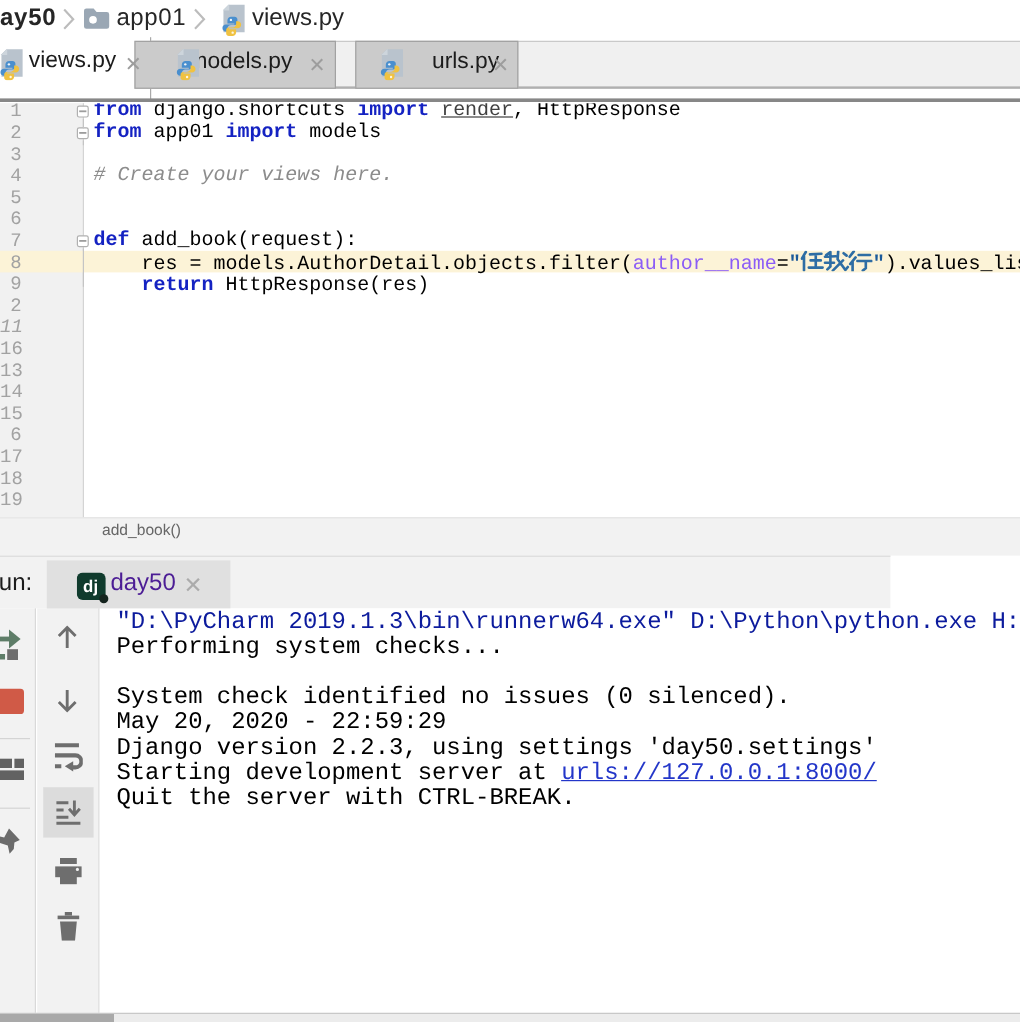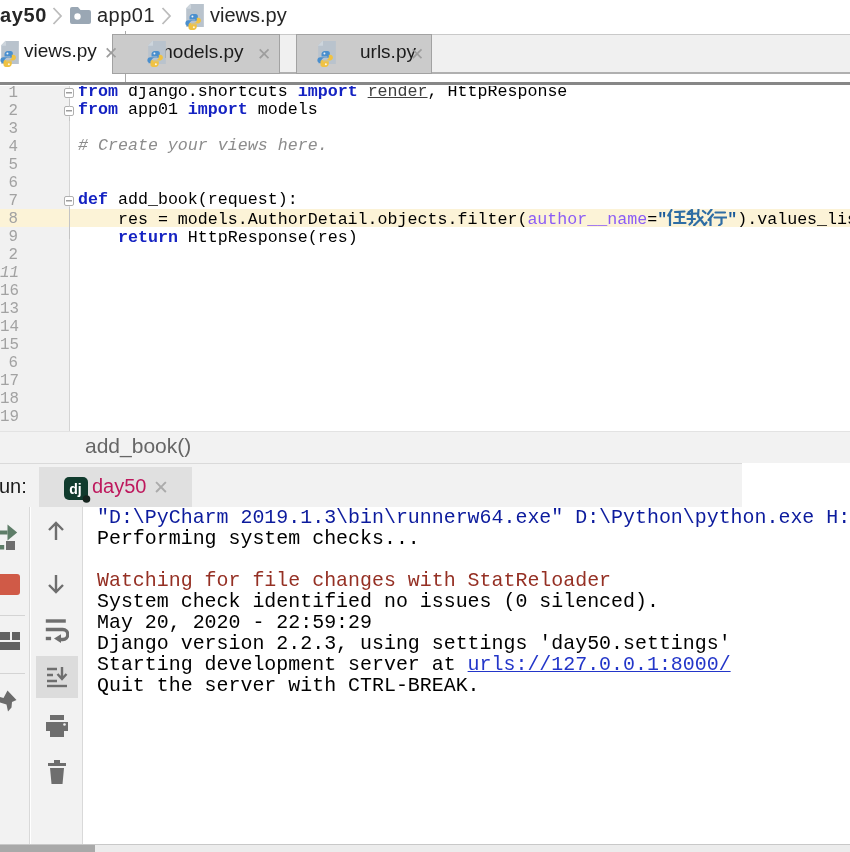--- a/index.html
+++ b/index.html
@@ -153,32 +153,32 @@
 <div class="ln" style="top:390px;">18</div>
 <div class="ln" style="top:408px;">19</div>
 <div class="fold abs" style="top:88px;"></div>
 <div class="fold abs" style="top:106px;"></div>
 <div class="fold abs" style="top:196px;"></div>
 <div class="abs" style="left:69px; top:99px; width:1px; height:8px; background:#c4c4c4; z-index:4;"></div>
 <div class="abs" style="left:69px; top:117px; width:1px; height:4px; background:#c4c4c4; z-index:4;"></div>
 <div class="abs" style="left:69px; top:207px; width:1px; height:32px; background:#c4c4c4; z-index:4;"></div>
 
 <div id="bcrumb" class="abs">
-    <span class="abs" style="left:85px; top:2px; font-size:21px; color:#666;">add_book()</span>
+    <span class="abs" style="left:85px; top:2px; font-size:13px; color:#666;">add_book()</span>
   </div>
 
 <div id="runhdr" class="abs">
   <span class="abs" style="left:-1px; top:11px; font-size:20px; color:#1c1c1c;">un:</span>
   <div id="runtab" class="abs" style="left:39px; top:3px;"></div>
   <svg class="abs" style="left:64px; top:13px;" width="28" height="28" viewBox="0 0 28 28">
     <rect x="0" y="0" width="24" height="23" rx="5" fill="#103b2d"></rect>
     <circle cx="22.5" cy="22" r="3.8" fill="#15241e"></circle>
     <text x="11.5" y="16.5" font-family="Liberation Sans" font-size="14" font-weight="bold" fill="#ffffff" text-anchor="middle">dj</text>
   </svg>
-  <span class="abs" style="left:92px; top:11px; font-size:20px; color:#be185d;">day50</span>
+  <span class="abs" style="left:92px; top:11px; font-size:20px; color:#4c1d95;">day50</span>
   <span class="x abs" style="left:153px; top:12px; font-size:19px; color:#ababab;">✕</span>
 </div>
 
 <div id="tb1" class="abs">
 
   <svg class="abs" style="left:0px; top:14px;" width="20" height="30" viewBox="0 0 20 30">
     <rect x="0" y="9.5" width="7.5" height="4" fill="#5e7d68"></rect>
     <path d="M7.5 3.5 L17.2 11.5 L7.5 19.5 z" fill="#5e7d68"></path>
     <path d="M0 24 h4.2 v4.5 h-4.2 z" fill="#5e7d68"></path>
     <rect x="6" y="20" width="9" height="9" fill="#6e6e6e"></rect>
@@ -233,21 +233,20 @@
     <rect x="7" y="0" width="6" height="3" fill="#6e6e6e"></rect>
     <rect x="1" y="3" width="18" height="3" fill="#6e6e6e"></rect>
     <path d="M3 8 h14 l-1.5 16 h-11 z" fill="#6e6e6e"></path>
   </svg>
 </div>
 
 <div id="conwrap" class="abs">
 <pre><span class="navy">"D:\PyCharm 2019.1.3\bin\runnerw64.exe" D:\Python\python.exe H:\d</span>
 Performing system checks...
 
-<span class="red">Watching for file changes with StatReloader</span>
 System check identified no issues (0 silenced).
 May 20, 2020 - 22:59:29
 Django version 2.2.3, using settings 'day50.settings'
 Starting development server at <span class="link">urls://127.0.0.1:8000/</span>
 Quit the server with CTRL-BREAK.</pre>
 </div>
 
 <div id="hsb" class="abs"></div>
 <div id="hsbthumb" class="abs"></div>
 

